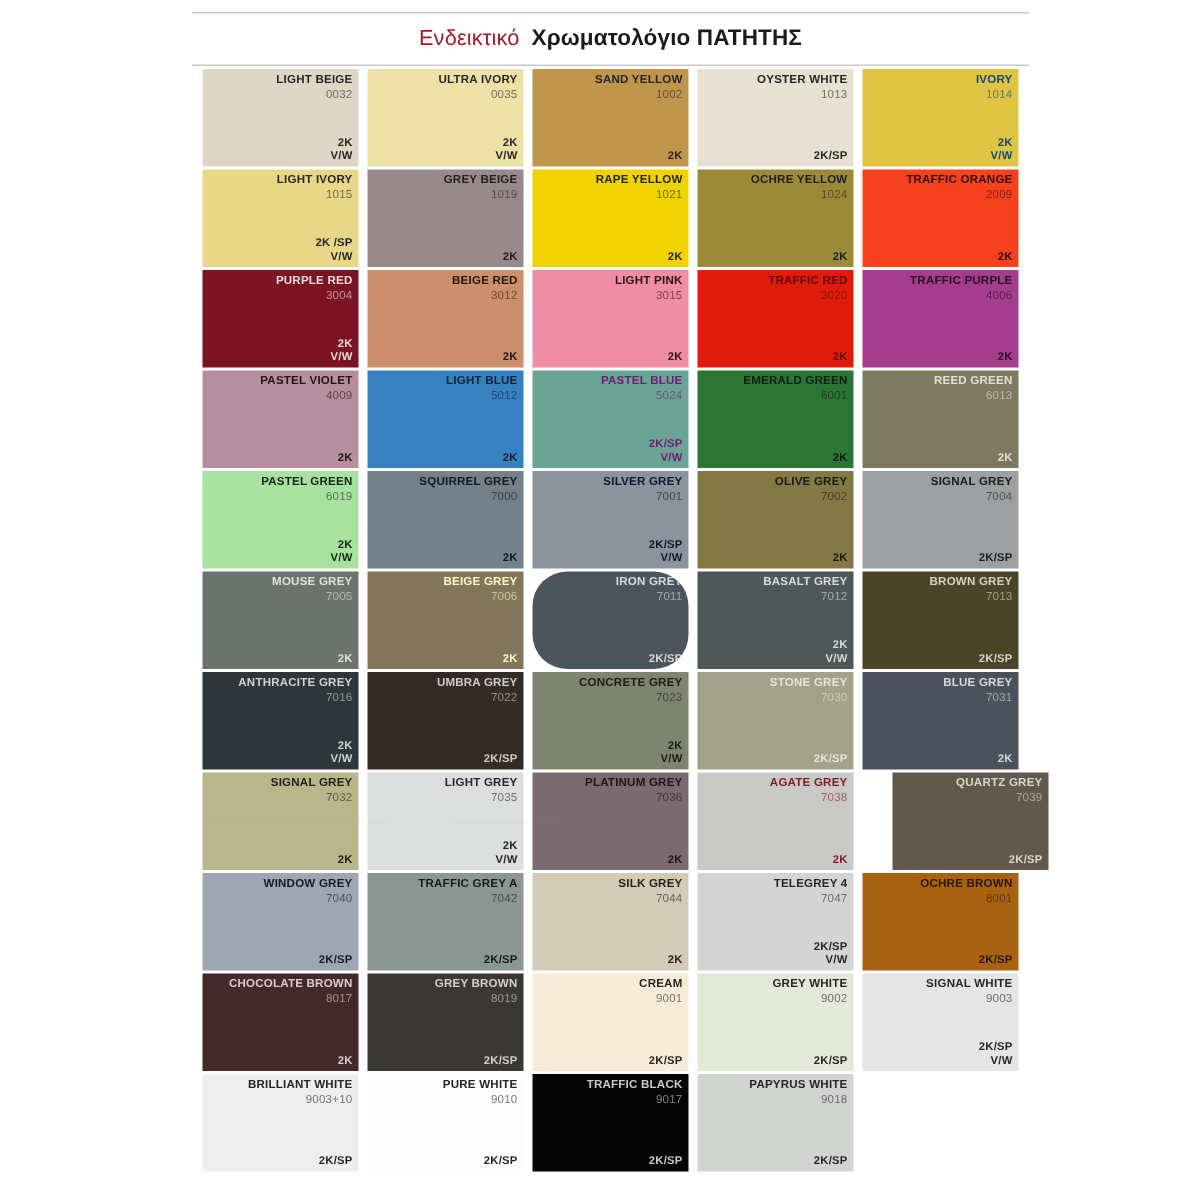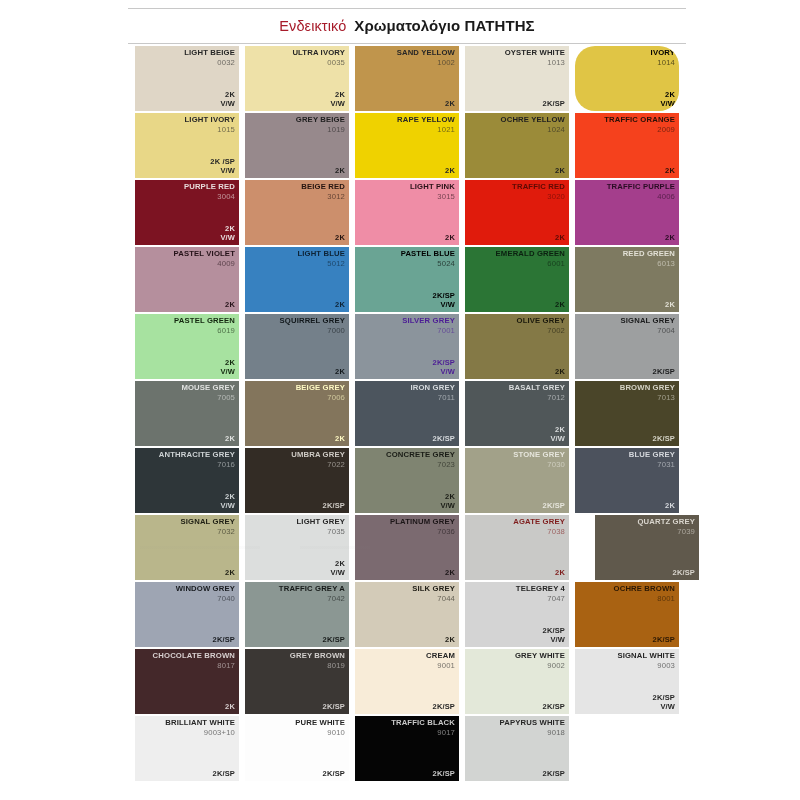--- a/index.html
+++ b/index.html
@@ -172,21 +172,21 @@
         </div>
         <div class="swatch" style="background: rgb(230, 225, 210); color: rgb(38, 38, 38);">
           <div class="sw-top">
             <span class="sw-name">OYSTER WHITE</span>
             <span class="sw-code">1013</span>
           </div>
           <div class="sw-bottom">
             <span class="sw-fin">2K/SP</span>
           </div>
         </div>
-        <div class="swatch" style="background: rgb(224, 197, 69); color: #000000; border-radius: 20px;">
+        <div class="swatch" style="background: rgb(224, 197, 69); color: #0c4a6e;">
           <div class="sw-top">
             <span class="sw-name">IVORY</span>
             <span class="sw-code">1014</span>
           </div>
           <div class="sw-bottom">
             <span class="sw-fin">2K</span>
             <span class="sw-fin">V/W</span>
           </div>
         </div>
       </div>
@@ -298,21 +298,21 @@
         </div>
         <div class="swatch" style="background: rgb(55, 129, 192); color: rgb(13, 35, 54);">
           <div class="sw-top">
             <span class="sw-name">LIGHT BLUE</span>
             <span class="sw-code">5012</span>
           </div>
           <div class="sw-bottom">
             <span class="sw-fin">2K</span>
           </div>
         </div>
-        <div class="swatch" style="background: rgb(106, 164, 148); color: #000000; padding-left: 48px;">
+        <div class="swatch" style="background: rgb(106, 164, 148); color: #701a75; padding-left: 48px;">
           <div class="sw-top">
             <span class="sw-name">PASTEL BLUE</span>
             <span class="sw-code">5024</span>
           </div>
           <div class="sw-bottom">
             <span class="sw-fin">2K/SP</span>
             <span class="sw-fin">V/W</span>
           </div>
         </div>
         <div class="swatch" style="background: rgb(43, 117, 53); color: rgb(11, 32, 16);">
@@ -347,21 +347,21 @@
         </div>
         <div class="swatch" style="background: rgb(116, 128, 138); color: rgb(18, 24, 28);">
           <div class="sw-top">
             <span class="sw-name">SQUIRREL GREY</span>
             <span class="sw-code">7000</span>
           </div>
           <div class="sw-bottom">
             <span class="sw-fin">2K</span>
           </div>
         </div>
-        <div class="swatch" style="background: rgb(139, 148, 156); color: #4c1d95; padding-left: 18px;">
+        <div class="swatch" style="background: rgb(139, 148, 156); color: #0f172a; padding-left: 18px;">
           <div class="sw-top">
             <span class="sw-name">SILVER GREY</span>
             <span class="sw-code">7001</span>
           </div>
           <div class="sw-bottom">
             <span class="sw-fin">2K/SP</span>
             <span class="sw-fin">V/W</span>
           </div>
         </div>
         <div class="swatch" style="background: rgb(132, 121, 70); color: rgb(28, 26, 13);">
@@ -395,21 +395,21 @@
         </div>
         <div class="swatch" style="background: rgb(131, 117, 92); color: #fef9c3;">
           <div class="sw-top">
             <span class="sw-name">BEIGE GREY</span>
             <span class="sw-code">7006</span>
           </div>
           <div class="sw-bottom">
             <span class="sw-fin">2K</span>
           </div>
         </div>
-        <div class="swatch" style="background: rgb(76, 85, 94); color: rgb(214, 218, 222);">
+        <div class="swatch" style="background: rgb(76, 85, 94); color: rgb(214, 218, 222); border-radius: 23px;">
           <div class="sw-top">
             <span class="sw-name">IRON GREY</span>
             <span class="sw-code">7011</span>
           </div>
           <div class="sw-bottom">
             <span class="sw-fin">2K/SP</span>
           </div>
         </div>
         <div class="swatch" style="background: rgb(80, 87, 89); color: rgb(216, 219, 220);">
           <div class="sw-top">

